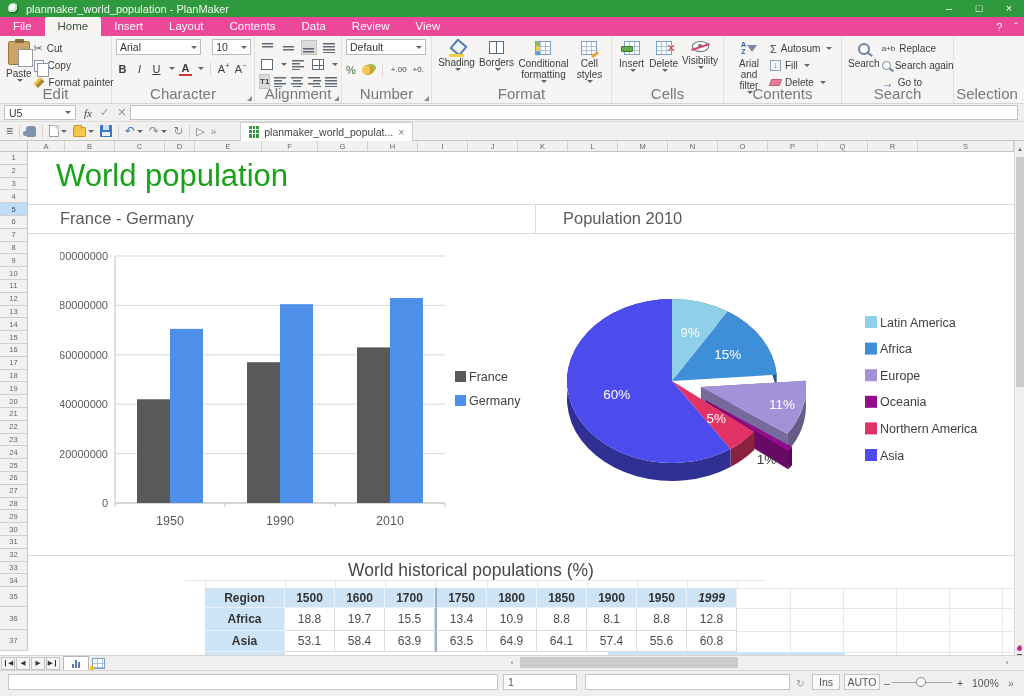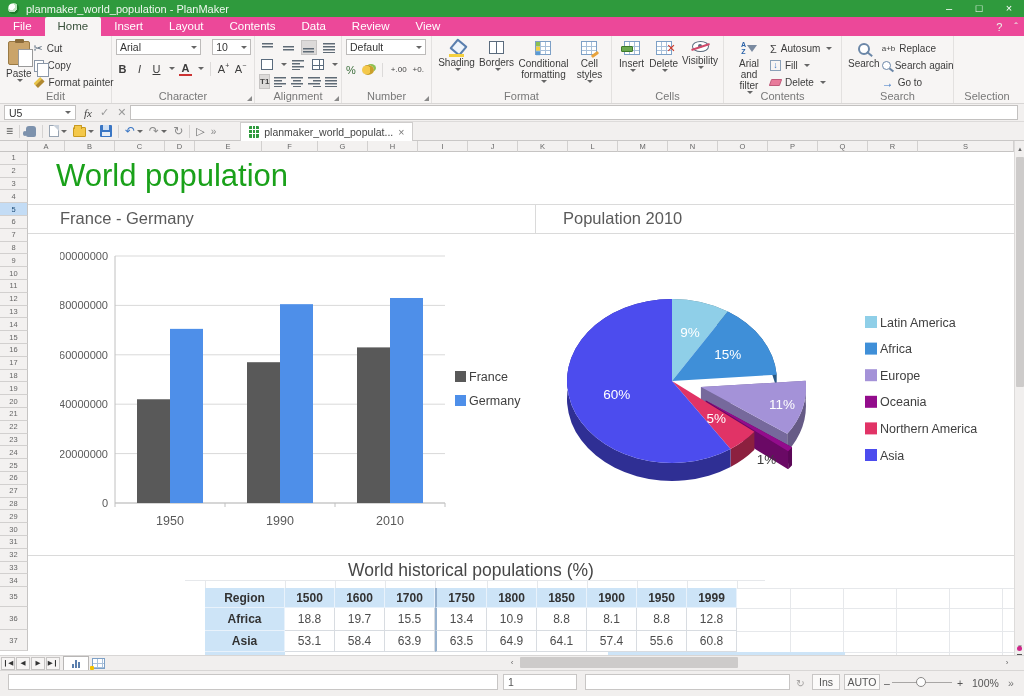--- a/index.html
+++ b/index.html
@@ -15,21 +15,21 @@
 
   
   .menubar{position:absolute;left:0;top:17px;width:1024px;height:19px;background:#ec4899;display:flex;align-items:flex-end}
   .menu-item{padding:0 13px;height:19px;line-height:19px;color:#fff;font-size:11.5px}
   .menu-item.active{background:#f7f5f4;color:#38503a;border-radius:2px 2px 0 0}
   .menu-right{position:absolute;right:6px;top:0;height:19px;display:flex;align-items:center;gap:12px;color:#eaf6ea;font-size:11px}
 
   
   .ribbon{position:absolute;left:0;top:36px;width:1024px;height:68px;background:#f7f5f4;border-bottom:1px solid #d8d6d5;display:flex}
   .rgrp{position:relative;height:100%;border-right:1px solid #e3e1e0;padding:3px 3px 13px 4px}
-  .grplabel{position:absolute;bottom:1px;left:0;right:0;text-align:center;font-size:11px;color:#787878}
+  .grplabel{position:absolute;bottom:1px;left:0;right:0;text-align:center;font-size:15px;color:#787878}
   .launcher{position:absolute;right:2px;bottom:2px;width:0;height:0;border-left:5px solid transparent;border-bottom:5px solid #8a8a8a}
   .grpbody{display:flex;height:100%;align-items:flex-start}
   .bbtn{display:flex;flex-direction:column;align-items:center;justify-content:flex-start;font-size:10px;color:#3c3c3c;text-align:center;padding:2px 2px;line-height:11px;height:52px}
   .bbtn .lbl{margin-top:3px}
   .rcol{display:flex;flex-direction:column;justify-content:flex-start;gap:2px;padding-top:2px}
   .sbtn{display:flex;align-items:center;gap:4px;font-size:10px;color:#3c3c3c;height:15px;white-space:nowrap}
   .rrow{display:flex;align-items:center;gap:4px;height:17px}
   .dd{width:0;height:0;border-left:3px solid transparent;border-right:3px solid transparent;border-top:3.5px solid #666;display:inline-block;margin-left:2px}
   .combo{background:#fff;border:1px solid #bdbbba;height:16px;display:flex;align-items:center;font-size:10.5px;color:#333;padding:0 3px;justify-content:space-between}
   .vsep{width:1px;height:14px;background:#dcdad9;margin:0 2px}
@@ -628,21 +628,21 @@
           <div class="t-row">
             <div class="t-cell hd" style="width: 80px; height: 20px;">Region</div>
             <div class="t-cell hd" style="width: 50px; height: 20px;">1500</div>
             <div class="t-cell hd" style="width: 50px; height: 20px;">1600</div>
             <div class="t-cell hd" style="width: 50px; height: 20px; text-align: center;">1700</div>
             <div class="t-cell hd thick" style="width: 52px; height: 20px;">1750</div>
             <div class="t-cell hd" style="width: 50px; height: 20px;">1800</div>
             <div class="t-cell hd" style="width: 50px; height: 20px;">1850</div>
             <div class="t-cell hd" style="width: 50px; height: 20px;">1900</div>
             <div class="t-cell hd" style="width: 50px; height: 20px;">1950</div>
-            <div class="t-cell hd" style="width: 50px; height: 20px;">1999</div>
+            <div class="t-cell hd" style="width: 50px; height: 20px; font-style: italic;">1999</div>
           </div>
           <div class="t-row">
             <div class="t-cell rh" style="width: 80px; height: 23px;">Africa</div>
             <div class="t-cell" style="width: 50px; height: 23px;">18.8</div>
             <div class="t-cell" style="width: 50px; height: 23px;">19.7</div>
             <div class="t-cell" style="width: 50px; height: 23px;">15.5</div>
             <div class="t-cell thick" style="width: 52px; height: 23px;">13.4</div>
             <div class="t-cell" style="width: 50px; height: 23px;">10.9</div>
             <div class="t-cell" style="width: 50px; height: 23px;">8.8</div>
             <div class="t-cell" style="width: 50px; height: 23px;">8.1</div>

